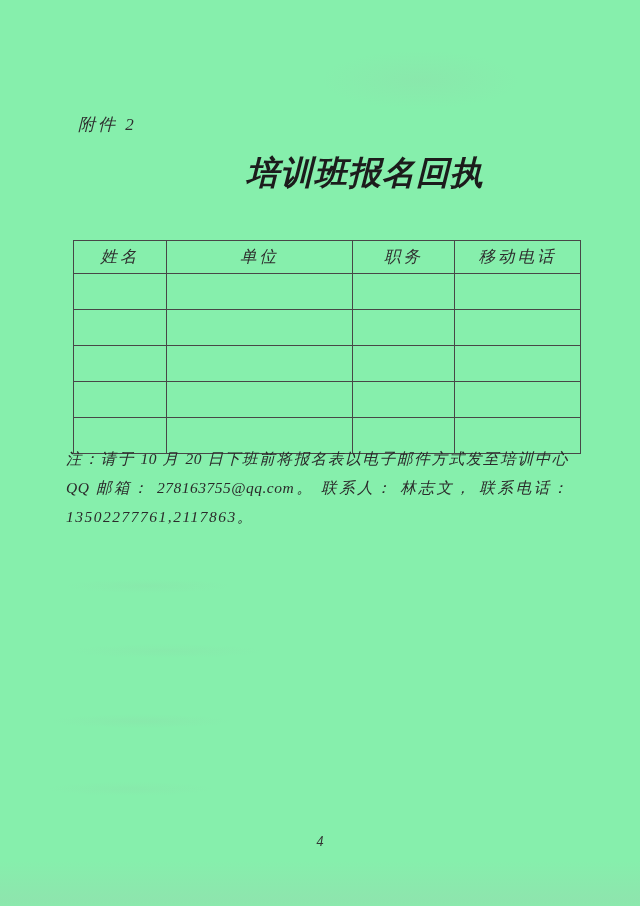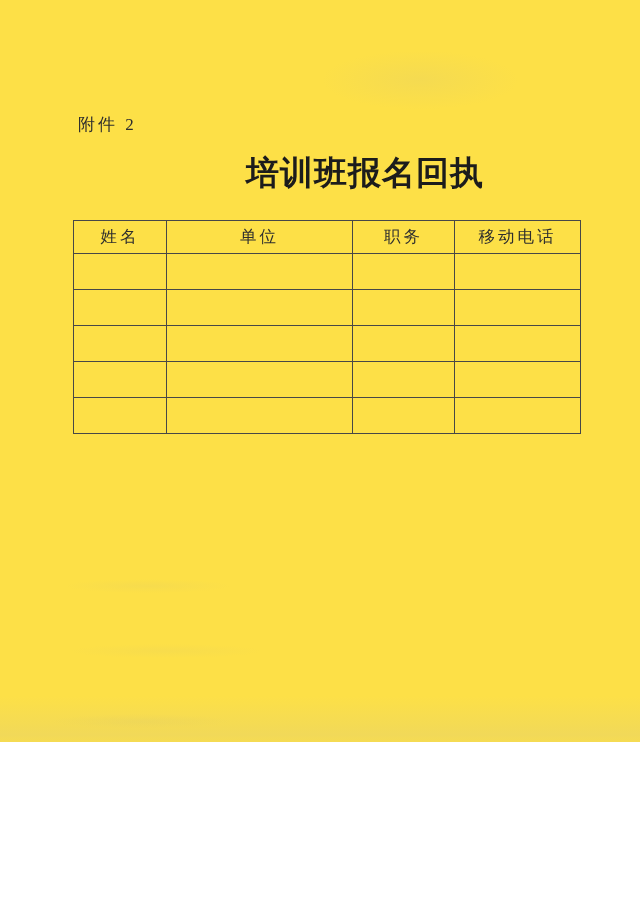--- a/index.html
+++ b/index.html
@@ -4,24 +4,25 @@
 <style>
   * { margin: 0; padding: 0; box-sizing: border-box; }
   html, body { width: 640px; height: 906px; }
   body {
     font-family: "Liberation Serif", "DejaVu Serif", serif;
     background: #ffffff;
   }
   .page {
     position: relative;
     width: 640px;
-    height: 742px;
-    background: #fde047;
+    height: 906px;
+    background: #86efac;
     overflow: hidden;
     color: #2b2b2b;
+    font-style: italic;
   }
   
   .smudge-a {
     position: absolute; top: 50px; left: 320px; width: 200px; height: 60px;
     background: radial-gradient(ellipse at center, rgba(170,170,170,0.10), rgba(170,170,170,0) 70%);
     pointer-events: none;
   }
   .smudge-b {
     position: absolute; top: 560px; left: 40px; width: 360px; height: 260px;
     background:
@@ -47,21 +48,21 @@
     position: absolute;
     left: 246px; top: 151px;
     font-size: 33px;
     font-weight: bold;
     letter-spacing: 1px;
     color: #1c1c1c;
     white-space: nowrap;
   }
   table.reg-table {
     position: absolute;
-    left: 73px; top: 220px;
+    left: 73px; top: 240px;
     width: 507px;
     border-collapse: collapse;
     table-layout: fixed;
     padding-left: 25px;
   }
   table.reg-table th, table.reg-table td {
     border: 1.5px solid #474747;
     font-weight: normal;
     font-size: 16.5px;
     letter-spacing: 3px;
@@ -152,16 +153,21 @@
         </tr>
         <tr>
           <td></td>
           <td></td>
           <td></td>
           <td></td>
         </tr>
       </tbody>
   </table>
 
+  <div class="note">
+    <div class="note-line-just">注：请于 10 月 20 日下班前将报名表以电子邮件方式发至培训中心</div>
+    <div class="note-line-just">QQ 邮箱： 278163755@qq.com。 联系人： 林志文， 联系电话：</div>
+    <div class="note-line-last">13502277761,2117863。</div>
+  </div>
 
   <div class="page-number">4</div>
 
 </div>
 
 </body></html>

